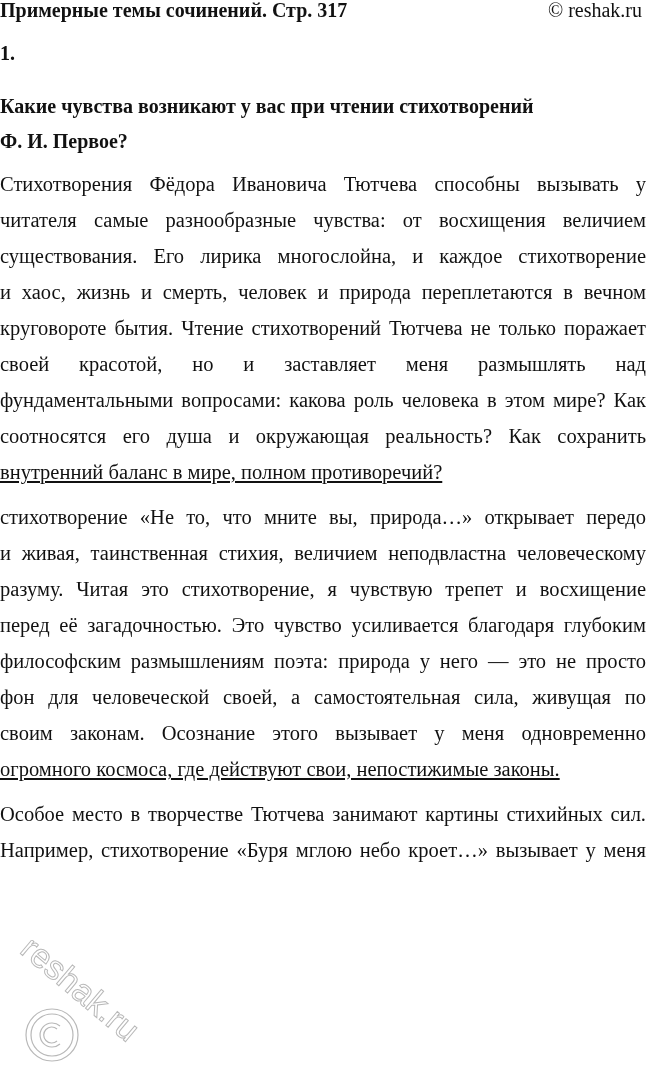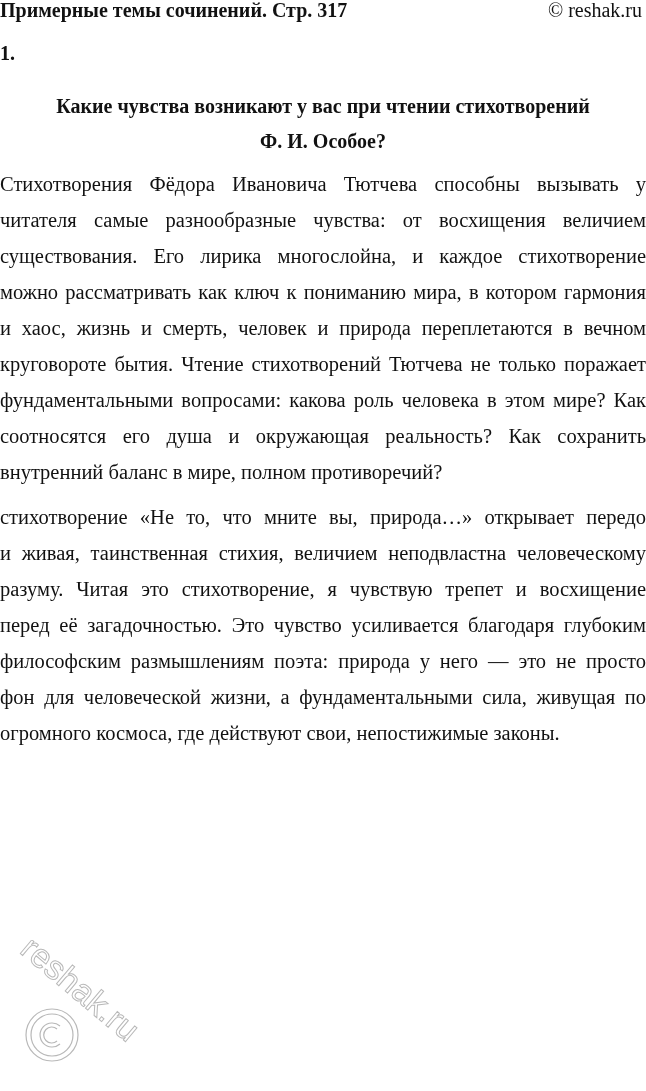--- a/index.html
+++ b/index.html
@@ -44,21 +44,20 @@
     top: 41px;
     font-size: 20px;
     line-height: 24px;
     font-weight: bold;
   }
   .question {
     position: absolute;
     left: 0;
     top: 89px;
     width: 646px;
-    text-align: center;
     font-size: 20px;
     font-weight: bold;
     line-height: 35px;
   }
   .question .qline {
     display: block;
     white-space: nowrap;
   }
   .body-text {
     position: absolute;
@@ -74,20 +73,21 @@
     display: block;
     height: 36px;
     line-height: 36px;
     text-align: justify;
     text-align-last: justify;
     white-space: nowrap;
     overflow: visible;
   }
   .line.last {
     text-align-last: left;
+    text-decoration: underline;
   }
   .watermark {
     position: absolute;
     left: 10px;
     top: 940px;
     width: 190px;
     height: 150px;
     pointer-events: none;
   }
 </style>
@@ -96,43 +96,48 @@
 
 <div class="header">
   <span class="title">Примерные темы сочинений. Стр. 317</span>
   <span class="copyright">© reshak.ru</span>
 </div>
 
 <div class="task-number">1.</div>
 
 <div class="question">
   <span class="qline">Какие чувства возникают у вас при чтении стихотворений</span>
-  <span class="qline">Ф. И. Особое?</span>
+  <span class="qline">Ф. И. Первое?</span>
 </div>
 
 <div class="body-text">
   <div class="para">
     <span class="line">Стихотворения Фёдора Ивановича Тютчева способны вызывать у</span>
     <span class="line">читателя самые разнообразные чувства: от восхищения величием</span>
     <span class="line">существования. Его лирика многослойна, и каждое стихотворение</span>
-    <span class="line">можно рассматривать как ключ к пониманию мира, в котором гармония</span>
     <span class="line">и хаос, жизнь и смерть, человек и природа переплетаются в вечном</span>
     <span class="line">круговороте бытия. Чтение стихотворений Тютчева не только поражает</span>
+    <span class="line">своей красотой, но и заставляет меня размышлять над</span>
     <span class="line">фундаментальными вопросами: какова роль человека в этом мире? Как</span>
     <span class="line">соотносятся его душа и окружающая реальность? Как сохранить</span>
     <span class="line last">внутренний баланс в мире, полном противоречий?</span>
   </div>
   <div class="para">
     <span class="line">стихотворение «Не то, что мните вы, природа…» открывает передо</span>
     <span class="line">и живая, таинственная стихия, величием неподвластна человеческому</span>
     <span class="line">разуму. Читая это стихотворение, я чувствую трепет и восхищение</span>
     <span class="line">перед её загадочностью. Это чувство усиливается благодаря глубоким</span>
     <span class="line">философским размышлениям поэта: природа у него — это не просто</span>
-    <span class="line">фон для человеческой жизни, а фундаментальными сила, живущая по</span>
+    <span class="line">фон для человеческой своей, а самостоятельная сила, живущая по</span>
+    <span class="line">своим законам. Осознание этого вызывает у меня одновременно</span>
     <span class="line last">огромного космоса, где действуют свои, непостижимые законы.</span>
+  </div>
+  <div class="para">
+    <span class="line">Особое место в творчестве Тютчева занимают картины стихийных сил.</span>
+    <span class="line">Например, стихотворение «Буря мглою небо кроет…» вызывает у меня</span>
   </div>
 </div>
 
 <svg class="watermark" viewBox="0 0 190 150" xmlns="http://www.w3.org/2000/svg">
   <g fill="none" stroke="#b8b8b8" stroke-width="1.2">
     <circle cx="42" cy="95" r="26"></circle>
     <circle cx="42" cy="95" r="21"></circle>
     <path d="M50 86 A12 12 0 1 0 50 104"></path>
     <path d="M47 89 A8 8 0 1 0 47 101"></path>
   </g>

